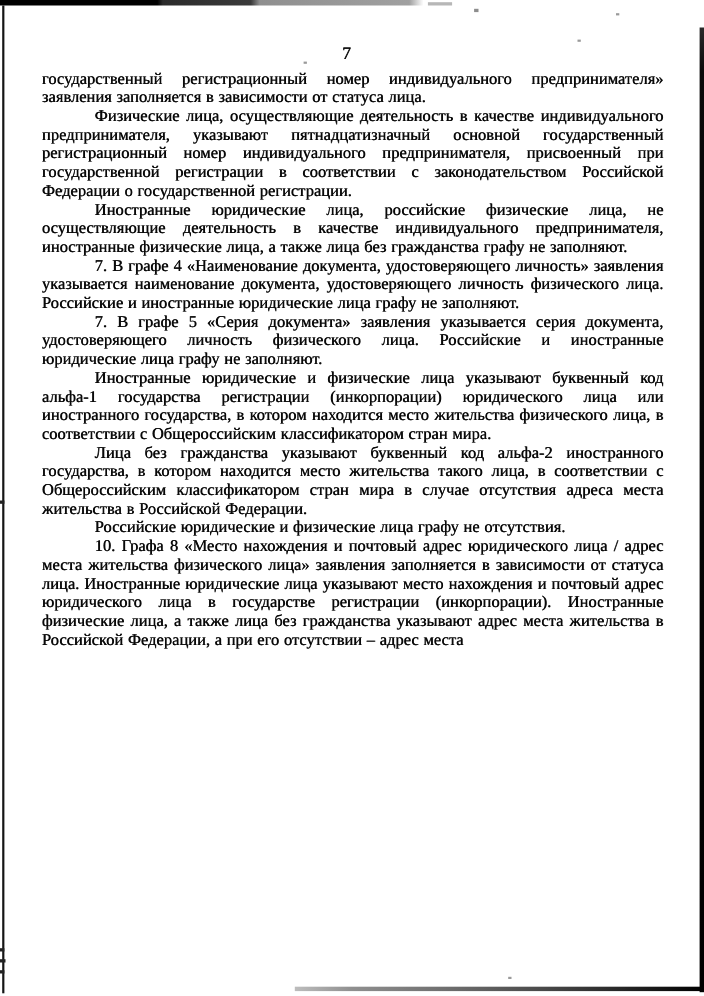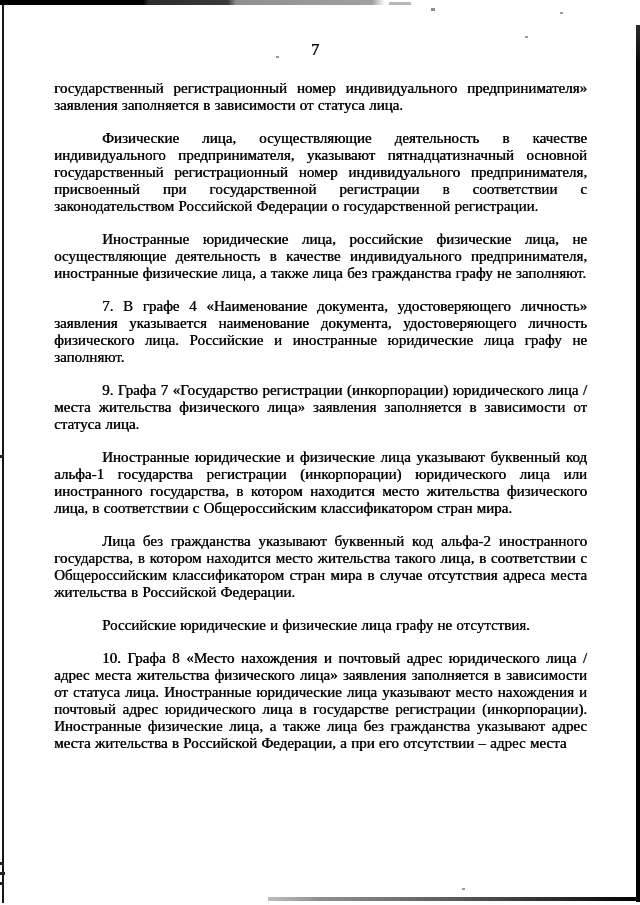--- a/index.html
+++ b/index.html
@@ -82,21 +82,21 @@
   .text-body {
     position: absolute;
     left: 38px; top: 64px;
     width: 565px;
     font-size: 15px;
     line-height: 17px;
     text-align: justify;
     color: #0a0a0a;
   }
   .para {
-    margin: 16px;
+    margin: 0;
     text-indent: 48px;
     text-shadow: 0.4px 0 currentColor;
     word-spacing: 0.5px;
   }
   .para.no-indent { text-indent: 0; }
 </style>
 </head>
 <body>
 
 <div class="page">
@@ -117,20 +117,20 @@
   <div class="noise n4"></div>
   <div class="noise n5"></div>
 
   <div class="page-number">7</div>
 
   <div class="text-body" id="paragraphs">
       <p class="para no-indent">государственный регистрационный номер индивидуального предпринимателя» заявления заполняется в зависимости от статуса лица.</p>
       <p class="para">Физические лица, осуществляющие деятельность в качестве индивидуального предпринимателя, указывают пятнадцатизначный основной государственный регистрационный номер индивидуального предпринимателя, присвоенный при государственной регистрации в соответствии с законодательством Российской Федерации о государственной регистрации.</p>
       <p class="para">Иностранные юридические лица, российские физические лица, не осуществляющие деятельность в качестве индивидуального предпринимателя, иностранные физические лица, а также лица без гражданства графу не заполняют.</p>
       <p class="para">7. В графе 4 «Наименование документа, удостоверяющего личность» заявления указывается наименование документа, удостоверяющего личность физического лица. Российские и иностранные юридические лица графу не заполняют.</p>
-      <p class="para">9. Графа 7 «Государство регистрации (инкорпорации) юридического лица / места жительства физического лица» заявления заполняется в зависимости от статуса лица.</p>
+      <p class="para">7. В графе 5 «Серия документа» заявления указывается серия документа, удостоверяющего личность физического лица. Российские и иностранные юридические лица графу не заполняют.</p>
       <p class="para">Иностранные юридические и физические лица указывают буквенный код альфа-1 государства регистрации (инкорпорации) юридического лица или иностранного государства, в котором находится место жительства физического лица, в соответствии с Общероссийским классификатором стран мира.</p>
       <p class="para">Лица без гражданства указывают буквенный код альфа-2 иностранного государства, в котором находится место жительства такого лица, в соответствии с Общероссийским классификатором стран мира в случае отсутствия адреса места жительства в Российской Федерации.</p>
       <p class="para">Российские юридические и физические лица графу не отсутствия.</p>
       <p class="para">10. Графа 8 «Место нахождения и почтовый адрес юридического лица / адрес места жительства физического лица» заявления заполняется в зависимости от статуса лица. Иностранные юридические лица указывают место нахождения и почтовый адрес юридического лица в государстве регистрации (инкорпорации). Иностранные физические лица, а также лица без гражданства указывают адрес места жительства в Российской Федерации, а при его отсутствии – адрес места</p>
     </div>
 
 </div>
 
 </body></html>

